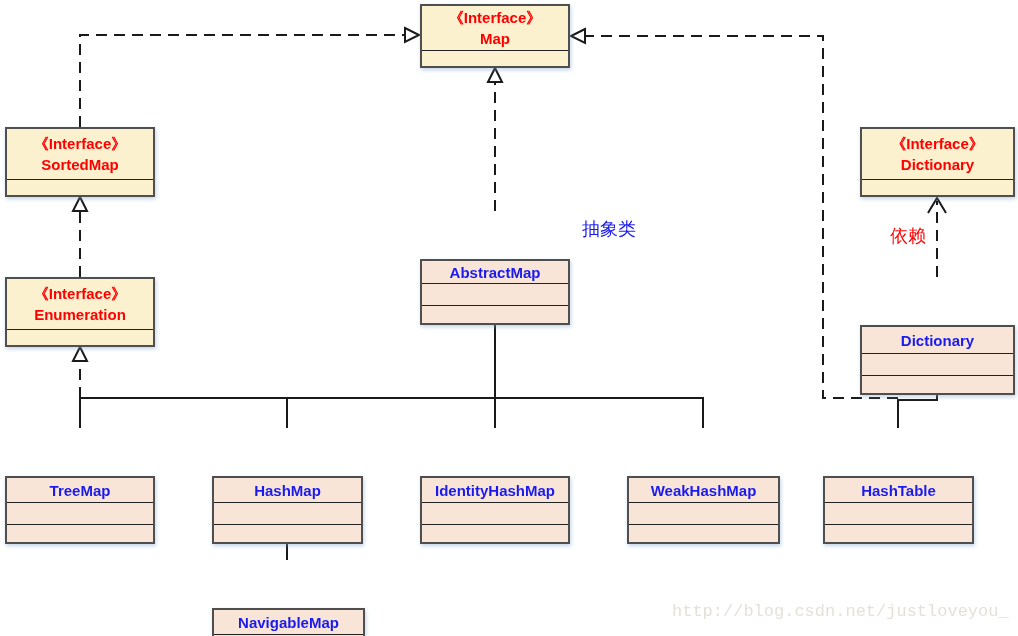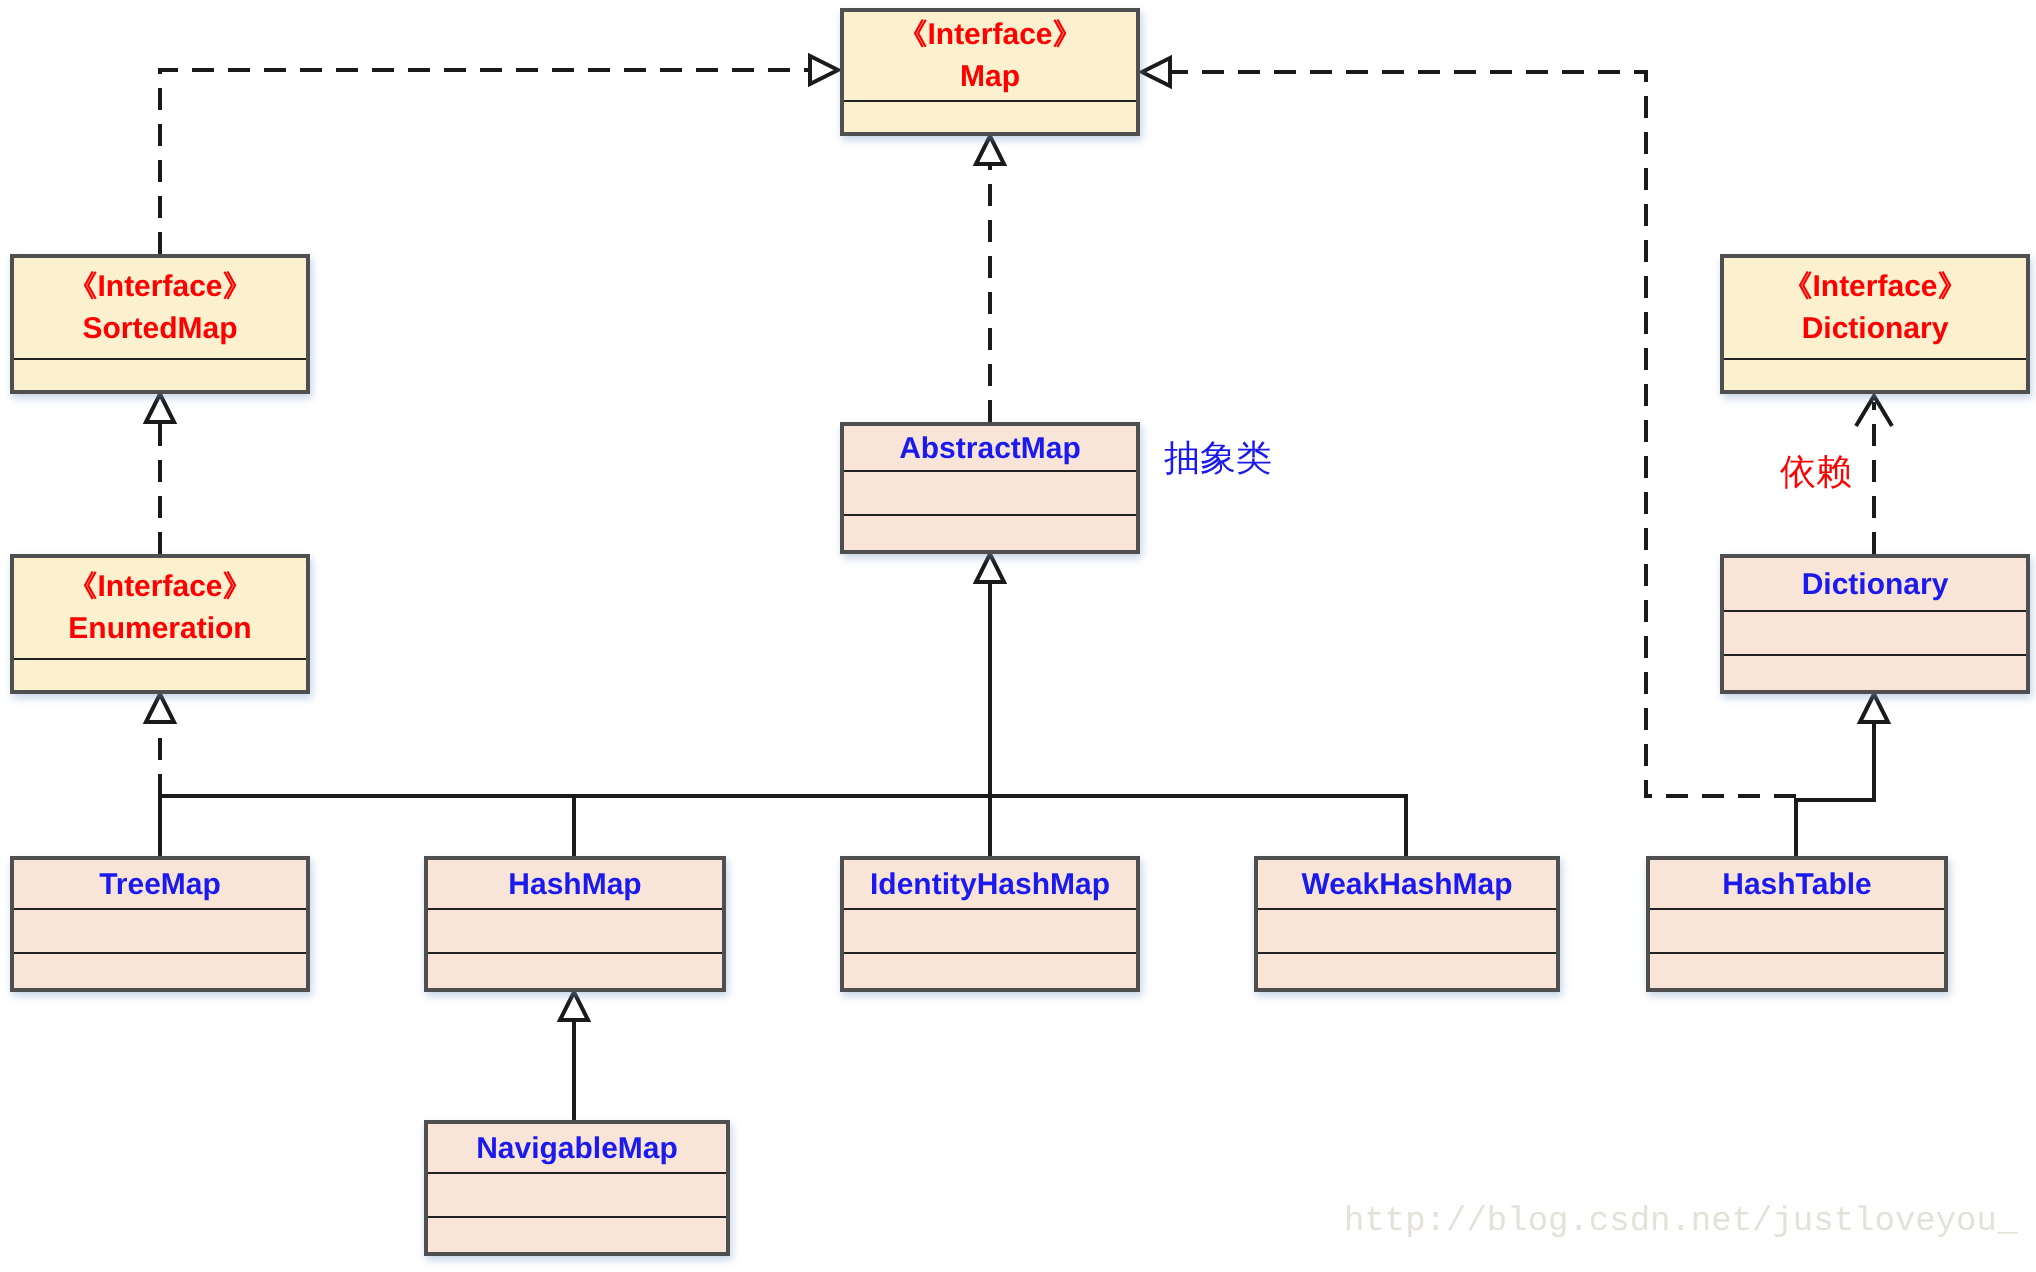--- a/index.html
+++ b/index.html
@@ -7,21 +7,21 @@
     position:relative;width:1018px;height:636px;background:#ffffff;overflow:hidden;
     font-family:"Liberation Sans","DejaVu Sans",sans-serif;
   }
   svg.wires{position:absolute;left:0;top:0;width:1018px;height:636px;}
   .node{
     position:absolute;box-sizing:border-box;display:flex;flex-direction:column;
     border:2px solid #4f4f4f;
     box-shadow:1px 2px 4px rgba(125,160,205,.45);
   }
   .iface{background:#FBF1CE;}
-  .cls{background:#F9E5D7;}
+  .cls{background:#F9E5D7;margin-top:48px;}
   .hdr{flex:1;display:flex;flex-direction:column;justify-content:center;align-items:center;}
   .stereo,.nm{font-weight:bold;font-size:15px;line-height:1.4;color:#FF0000;white-space:nowrap;}
   .cls .nm{color:#1A1AEF;}
   .row{border-top:1.5px solid #222;}
   .iface .rowA{height:15px;}
   .cls .row1{height:21px;}
   .cls .row2{height:17px;}
   .annot{position:absolute;font-weight:normal;font-size:18px;white-space:nowrap;}
   .annot.blue{color:#1A1AEF;}
   .annot.red{color:#FF0000;}

